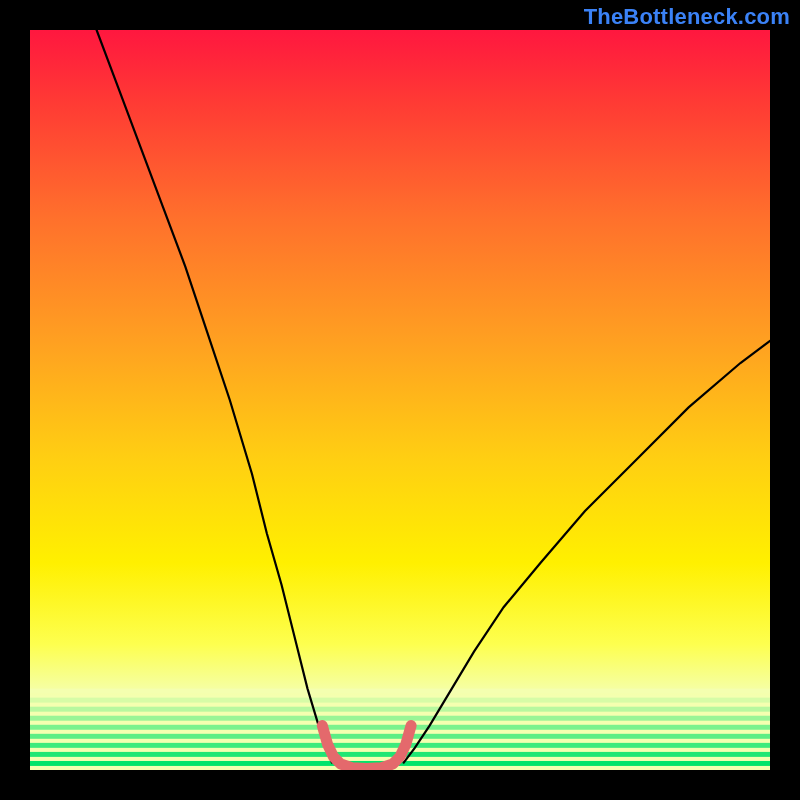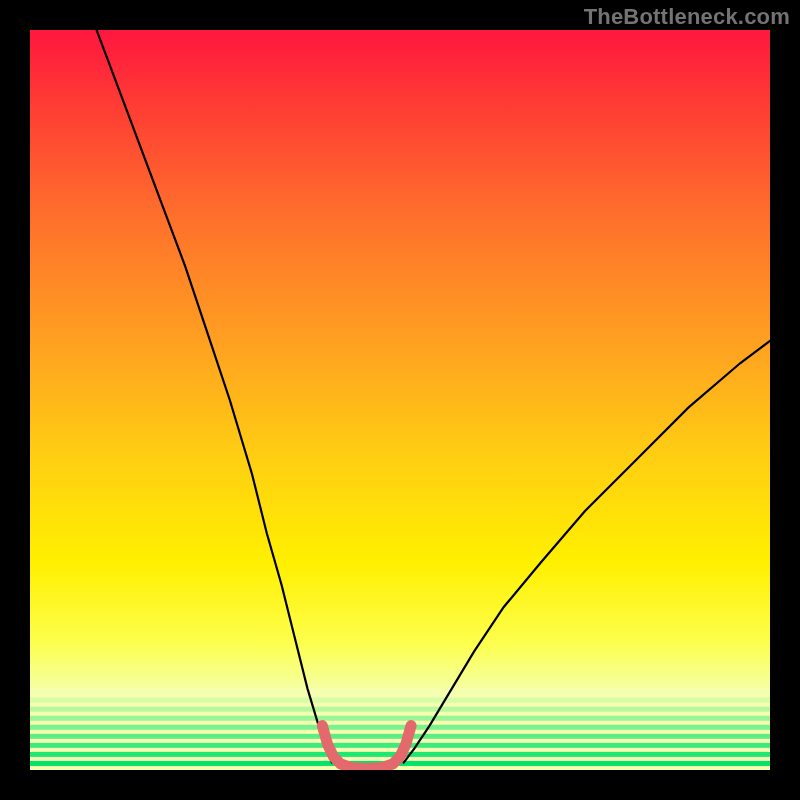--- a/index.html
+++ b/index.html
@@ -14,21 +14,21 @@
   .stage {
     position: relative;
     width: 800px;
     height: 800px;
     background: #000000;
   }
   .watermark {
     position: absolute;
     top: 4px;
     right: 10px;
-    color: #737373;
+    color: #3b82f6;
     font-size: 22px;
     font-weight: bold;
     letter-spacing: 0.2px;
     z-index: 5;
     user-select: none;
   }
   svg.plot {
     position: absolute;
     left: 30px;
     top: 30px;

